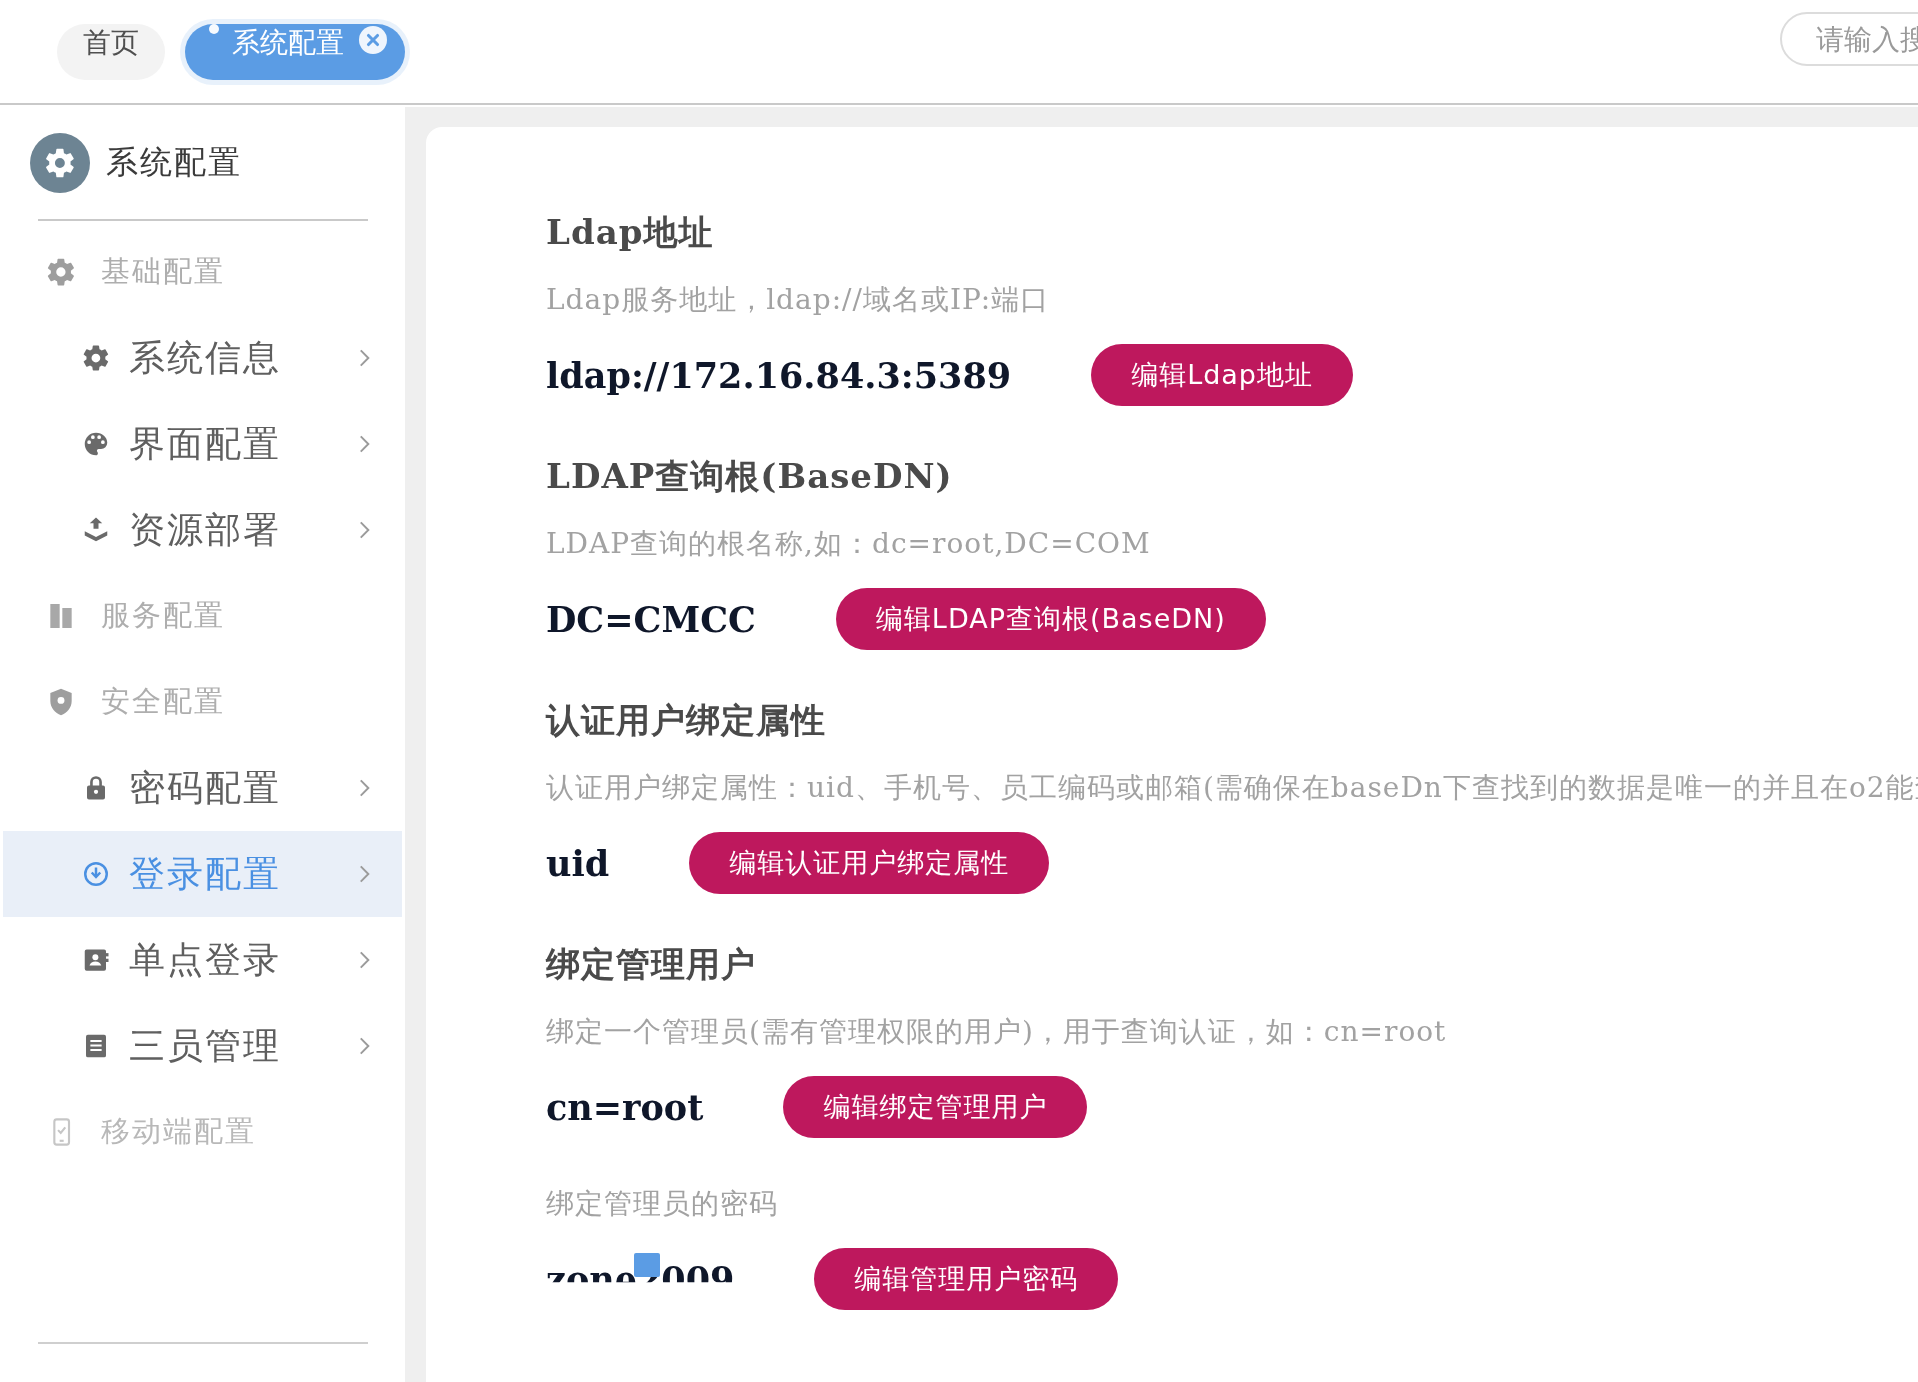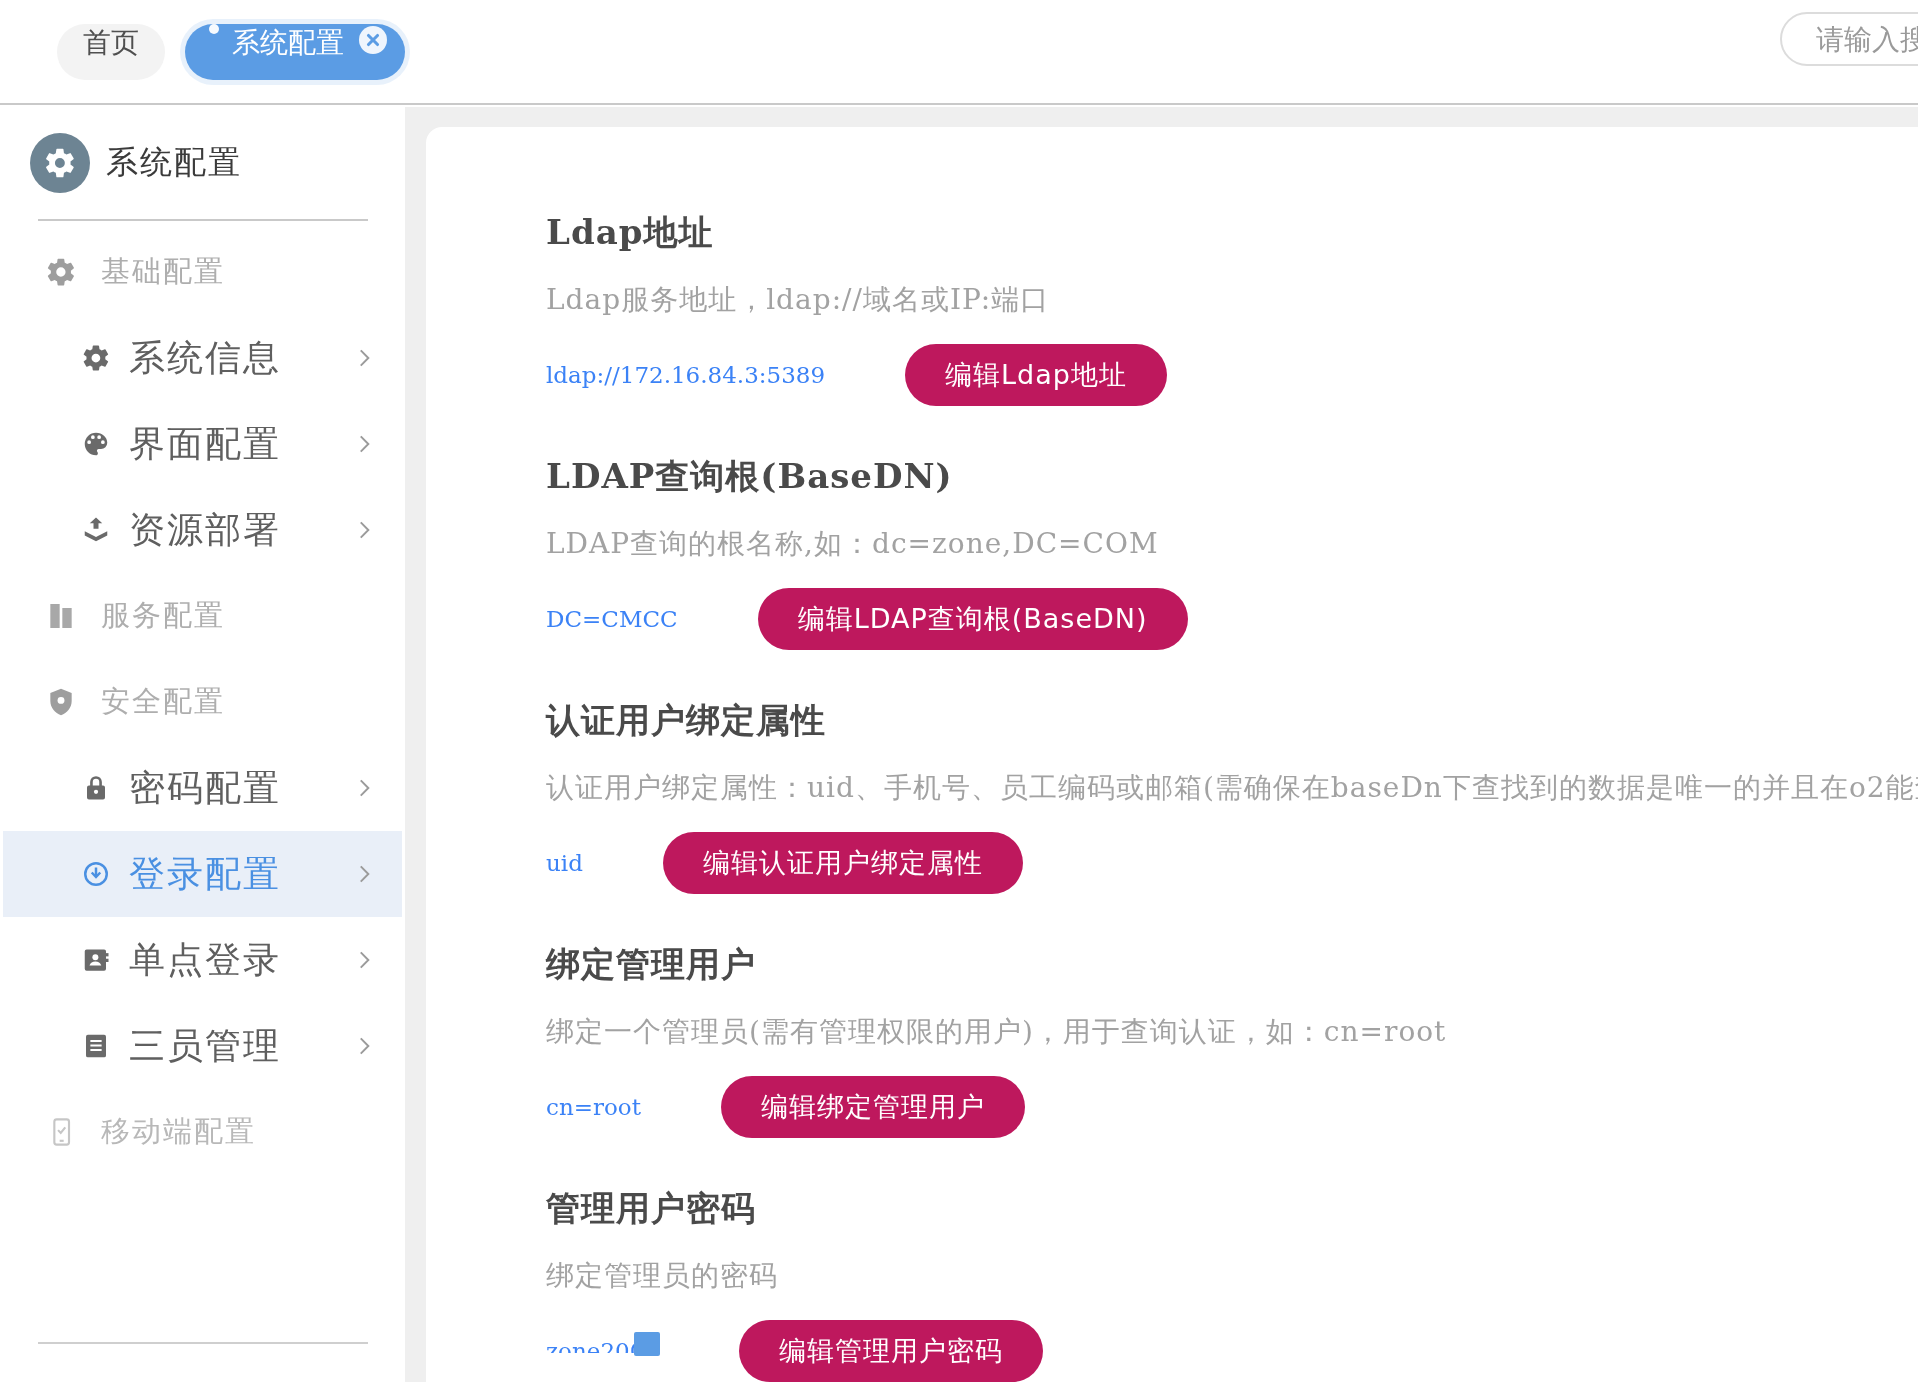--- a/index.html
+++ b/index.html
@@ -74,21 +74,21 @@
   .cfg { margin-bottom:48px; }
   .cfg h2 {
     margin:0 0 28px 0; font-size:34px; font-weight:bold; color:#4a4a4a;
     letter-spacing:1px; line-height:44px; white-space:nowrap;
   }
   .cfg .desc {
     margin:0 0 26px 0; font-size:28px; color:#a2a2a2; line-height:36px;
     letter-spacing:1px; white-space:nowrap; overflow:hidden;
   }
   .cfg .row { display:flex; align-items:center; gap:80px; height:62px; }
-  .value { font-size:23px; color:#3b82f6; white-space:nowrap; }
+  .value { font-size:35px; color:#0f172a; white-space:nowrap;font-weight:bold; }
   .btn {
     height:62px; border:none; border-radius:31px; background:#be185d; color:#fff;
     font-size:27px; padding:0 40px; cursor:pointer; letter-spacing:1px;
     font-family:"DejaVu Sans","Liberation Sans",sans-serif; white-space:nowrap;
   }
   .value-clipwrap { position:relative; display:inline-block; }
   .value-clip { display:inline-block; clip-path: inset(0 0 42% 0); }
   .pwd-blob { position:absolute; left:88px; top:-6px; width:26px; height:24px; background:#5b9ce4; border-radius:2px; }
   svg { display:block; }
 </style>
@@ -285,21 +285,21 @@
         <h2>Ldap地址</h2>
         <p class="desc">Ldap服务地址，ldap://域名或IP:端口</p>
         <div class="row">
           <span class="value">ldap://172.16.84.3:5389</span>
           <button class="btn">编辑Ldap地址</button>
         </div>
       </section>
 
       <section class="cfg">
         <h2>LDAP查询根(BaseDN)</h2>
-        <p class="desc">LDAP查询的根名称,如：dc=zone,DC=COM</p>
+        <p class="desc">LDAP查询的根名称,如：dc=root,DC=COM</p>
         <div class="row">
           <span class="value">DC=CMCC</span>
           <button class="btn">编辑LDAP查询根(BaseDN)</button>
         </div>
       </section>
 
       <section class="cfg">
         <h2>认证用户绑定属性</h2>
         <p class="desc">认证用户绑定属性：uid、手机号、员工编码或邮箱(需确保在baseDn下查找到的数据是唯一的并且在o2能查到关联</p>
         <div class="row">
@@ -311,21 +311,20 @@
       <section class="cfg">
         <h2>绑定管理用户</h2>
         <p class="desc">绑定一个管理员(需有管理权限的用户)，用于查询认证，如：cn=root</p>
         <div class="row">
           <span class="value">cn=root</span>
           <button class="btn">编辑绑定管理用户</button>
         </div>
       </section>
 
       <section class="cfg">
-        <h2>管理用户密码</h2>
         <p class="desc">绑定管理员的密码</p>
         <div class="row">
           <span class="value value-clipwrap">
             <span class="value-clip">zone2009</span>
             <i class="pwd-blob"></i>
           </span>
           <button class="btn">编辑管理用户密码</button>
         </div>
       </section>
 

